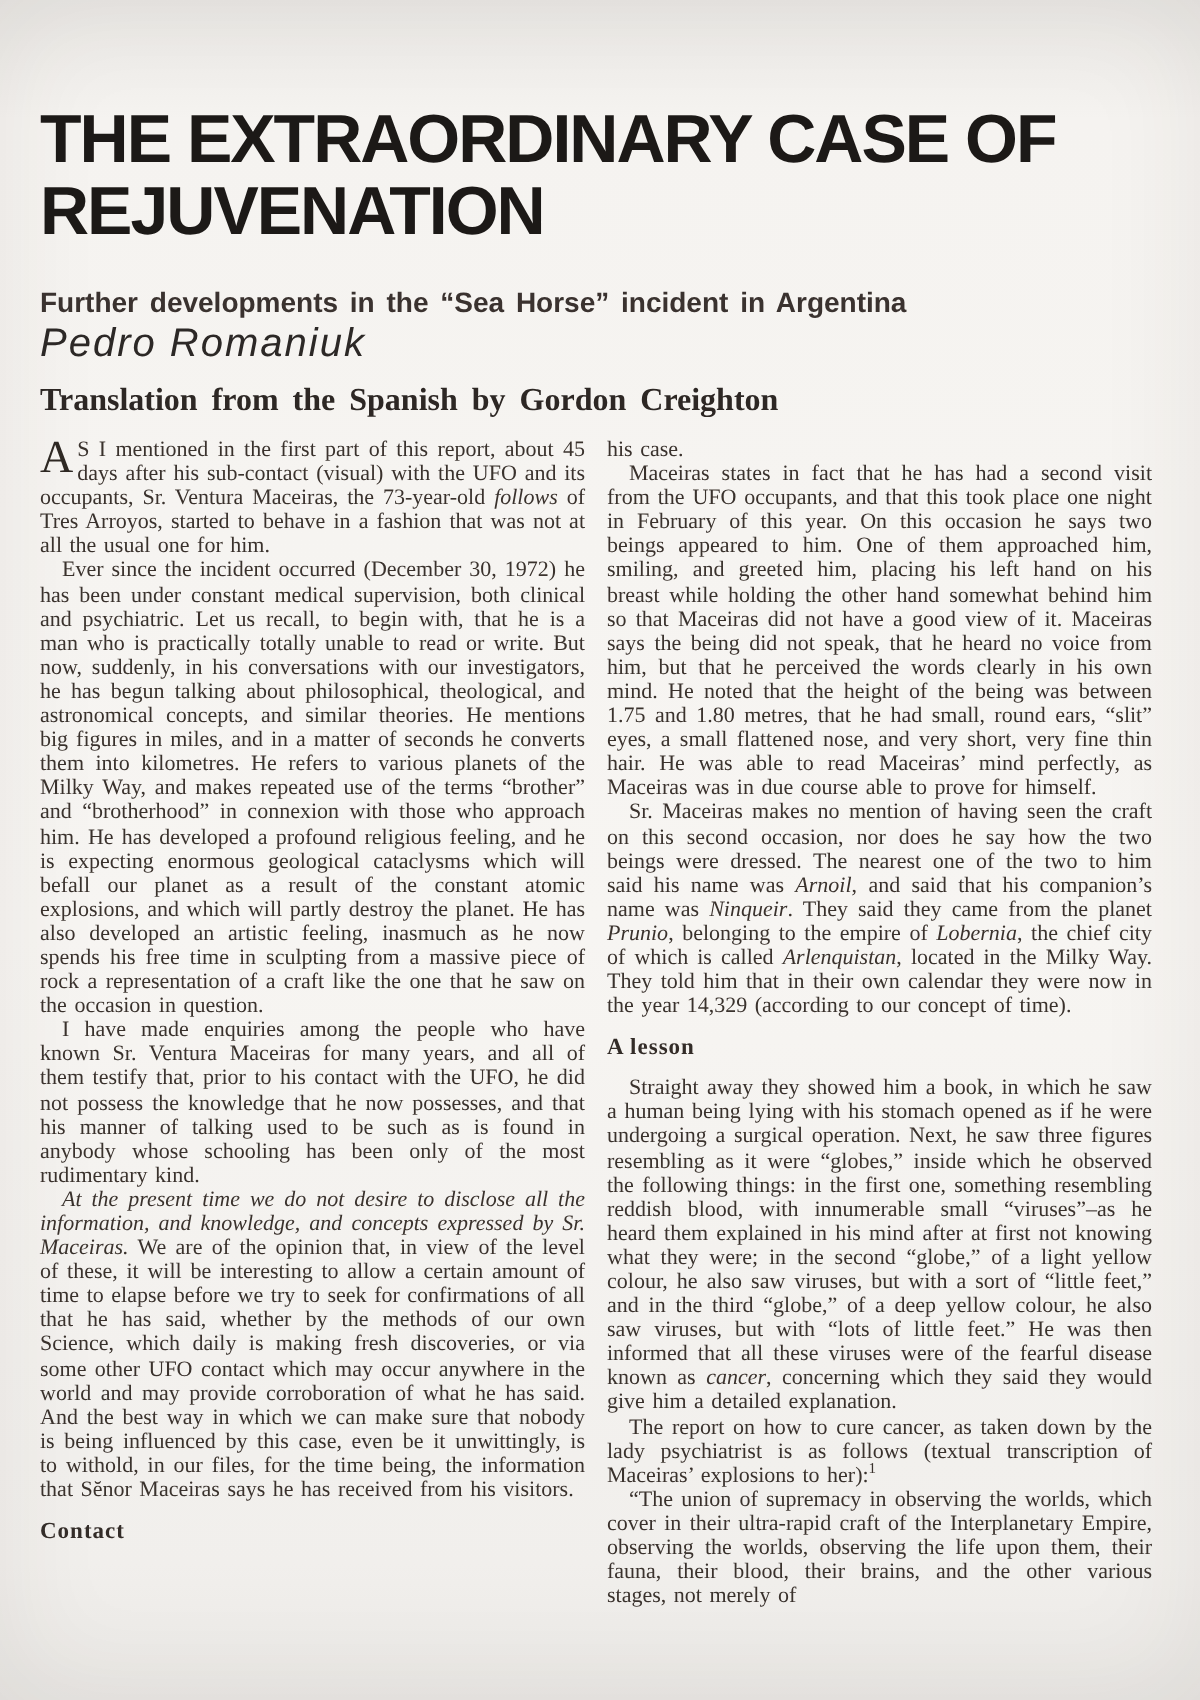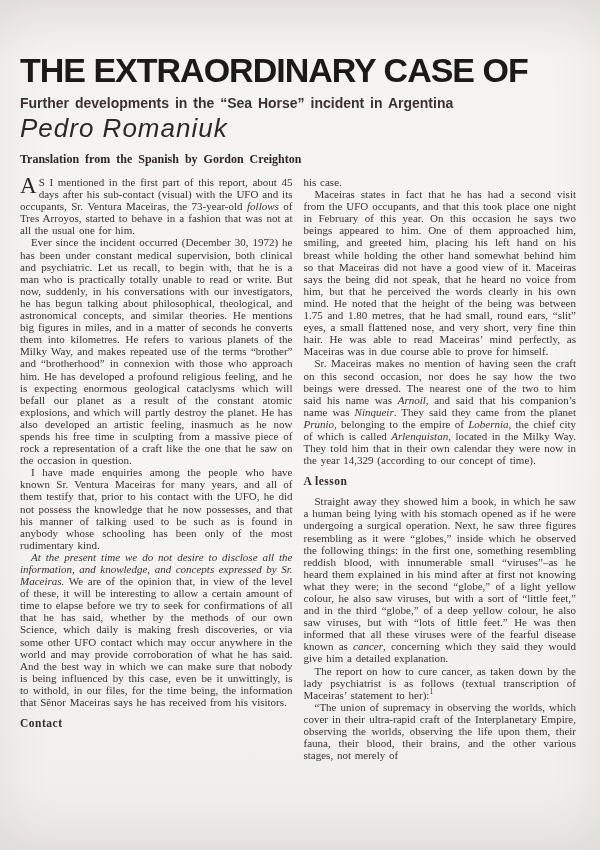--- a/index.html
+++ b/index.html
@@ -20,41 +20,41 @@
   .title-line{
     display:block;
     font-family:"Liberation Sans",sans-serif;
     font-weight:bold;
     font-size:34px;
     line-height:36px;
     letter-spacing:-1px;
     color:#1c1917;
   }
   .subtitle{
-    margin:7px 0 0;
+    margin:19px 0 0;
     font-family:"Liberation Sans",sans-serif;
     font-weight:bold;
     font-size:14px;
     color:#3a322f;
     word-spacing:2px;
   }
   .author{
     margin:2px 0 0;
     font-family:"Liberation Sans",sans-serif;
     font-style:italic;
     font-weight:400;
-    font-size:26px;
+    font-size:20px;
     letter-spacing:1px;
     color:#2c2826;
   }
   .credit{
     margin:8px 0 0;
     font-family:"Liberation Serif",serif;
     font-weight:bold;
-    font-size:12px;
+    font-size:16px;
     color:#2d2724;
     word-spacing:3px;
   }
   .columns{
     display:flex;
     gap:11px;
     margin-top:9px;
   }
   .col{flex:1;min-width:0;}
   .para{
@@ -85,36 +85,37 @@
   .para em{font-style:italic;}
   .para sup{font-size:7.5px;vertical-align:super;line-height:0;}
 </style>
 </head>
 <body>
 
 <div class="page">
   <header>
     <h1 style="margin:0;">
       <span class="title-line">THE EXTRAORDINARY CASE OF</span>
+      <span class="title-line">REJUVENATION</span>
     </h1>
     <p class="subtitle">Further developments in the “Sea Horse” incident in Argentina</p>
     <p class="author">Pedro Romaniuk</p>
     <p class="credit">Translation from the Spanish by Gordon Creighton</p>
   </header>
   <div class="columns">
     <div class="col" id="col-left">
         <p class="para noindent"><span class="dropcap">A</span><span>S I mentioned in the first part of this report, about 45 days after his sub-contact (visual) with the UFO and its occupants, Sr. Ventura Maceiras, the 73-year-old </span><em>follows</em><span> of Tres Arroyos, started to behave in a fashion that was not at all the usual one for him.</span></p>
         <p class="para"><span>Ever since the incident occurred (December 30, 1972) he has been under constant medical supervision, both clinical and psychiatric. Let us recall, to begin with, that he is a man who is practically totally unable to read or write. But now, suddenly, in his conversations with our investigators, he has begun talking about philosophical, theological, and astronomical concepts, and similar theories. He mentions big figures in miles, and in a matter of seconds he converts them into kilometres. He refers to various planets of the Milky Way, and makes repeated use of the terms “brother” and “brotherhood” in connexion with those who approach him. He has developed a profound religious feeling, and he is expecting enormous geological cataclysms which will befall our planet as a result of the constant atomic explosions, and which will partly destroy the planet. He has also developed an artistic feeling, inasmuch as he now spends his free time in sculpting from a massive piece of rock a representation of a craft like the one that he saw on the occasion in question.</span></p>
         <p class="para"><span>I have made enquiries among the people who have known Sr. Ventura Maceiras for many years, and all of them testify that, prior to his contact with the UFO, he did not possess the knowledge that he now possesses, and that his manner of talking used to be such as is found in anybody whose schooling has been only of the most rudimentary kind.</span></p>
         <p class="para"><em>At the present time we do not desire to disclose all the information, and knowledge, and concepts expressed by Sr. Maceiras.</em><span> We are of the opinion that, in view of the level of these, it will be interesting to allow a certain amount of time to elapse before we try to seek for confirmations of all that he has said, whether by the methods of our own Science, which daily is making fresh discoveries, or via some other UFO contact which may occur anywhere in the world and may provide corroboration of what he has said. And the best way in which we can make sure that nobody is being influenced by this case, even be it unwittingly, is to withold, in our files, for the time being, the information that Sĕnor Maceiras says he has received from his visitors.</span></p>
         <h3 class="sec-heading">Contact</h3>
       </div>
     <div class="col" id="col-right">
         <p class="para noindent"><span>his case.</span></p>
         <p class="para"><span>Maceiras states in fact that he has had a second visit from the UFO occupants, and that this took place one night in February of this year. On this occasion he says two beings appeared to him. One of them approached him, smiling, and greeted him, placing his left hand on his breast while holding the other hand somewhat behind him so that Maceiras did not have a good view of it. Maceiras says the being did not speak, that he heard no voice from him, but that he perceived the words clearly in his own mind. He noted that the height of the being was between 1.75 and 1.80 metres, that he had small, round ears, “slit” eyes, a small flattened nose, and very short, very fine thin hair. He was able to read Maceiras’ mind perfectly, as Maceiras was in due course able to prove for himself.</span></p>
         <p class="para"><span>Sr. Maceiras makes no mention of having seen the craft on this second occasion, nor does he say how the two beings were dressed. The nearest one of the two to him said his name was </span><em>Arnoil</em><span>, and said that his companion’s name was </span><em>Ninqueir</em><span>. They said they came from the planet </span><em>Prunio</em><span>, belonging to the empire of </span><em>Lobernia</em><span>, the chief city of which is called </span><em>Arlenquistan</em><span>, located in the Milky Way. They told him that in their own calendar they were now in the year 14,329 (according to our concept of time).</span></p>
         <h3 class="sec-heading">A lesson</h3>
         <p class="para"><span>Straight away they showed him a book, in which he saw a human being lying with his stomach opened as if he were undergoing a surgical operation. Next, he saw three figures resembling as it were “globes,” inside which he observed the following things: in the first one, something resembling reddish blood, with innumerable small “viruses”–as he heard them explained in his mind after at first not knowing what they were; in the second “globe,” of a light yellow colour, he also saw viruses, but with a sort of “little feet,” and in the third “globe,” of a deep yellow colour, he also saw viruses, but with “lots of little feet.” He was then informed that all these viruses were of the fearful disease known as </span><em>cancer</em><span>, concerning which they said they would give him a detailed explanation.</span></p>
-        <p class="para"><span>The report on how to cure cancer, as taken down by the lady psychiatrist is as follows (textual transcription of Maceiras’ statement to her):</span><sup>1</sup></p>
+        <p class="para"><span>The report on how to cure cancer, as taken down by the lady psychiatrist is as follows (textual transcription of Maceiras’ explosions to her):</span><sup>1</sup></p>
         <p class="para"><span>“The union of supremacy in observing the worlds, which cover in their ultra-rapid craft of the Interplanetary Empire, observing the worlds, observing the life upon them, their fauna, their blood, their brains, and the other various stages, not merely of</span></p>
       </div>
   </div>
 </div>
 
 </body></html>

